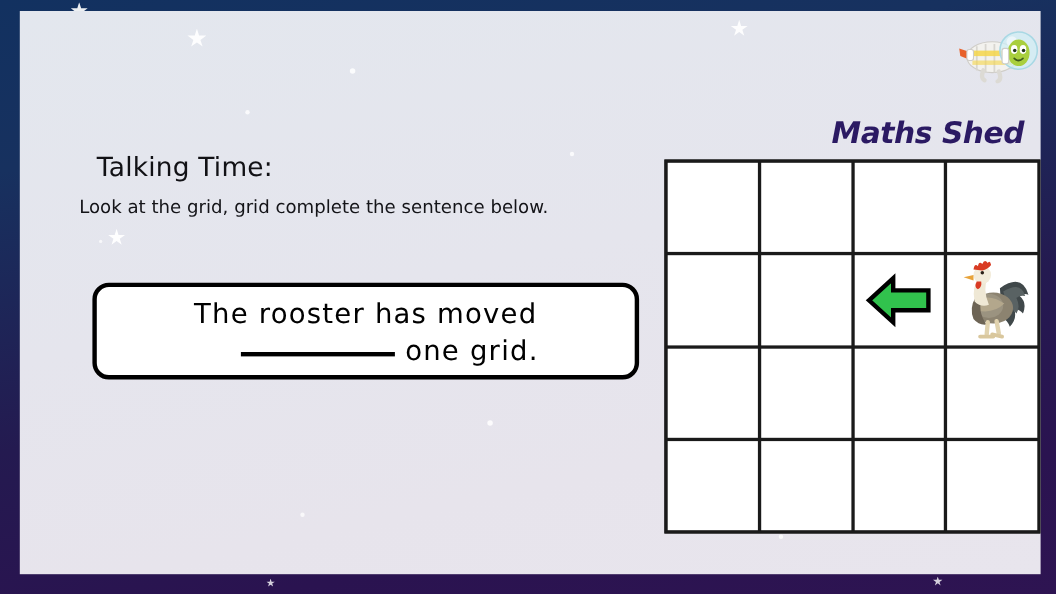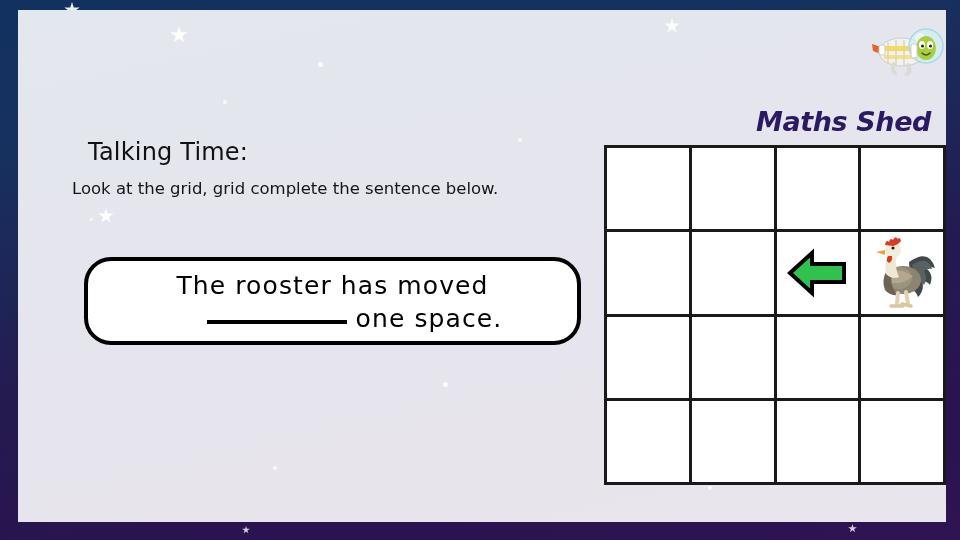--- a/index.html
+++ b/index.html
@@ -88,21 +88,21 @@
 
   
   .sentence-box {
     position: absolute;
     left: 66px;
     top: 247px;
     width: 497px;
     height: 88px;
     background: #ffffff;
     border: 4px solid #000000;
-    border-radius: 27px;
+    border-radius: 15px;
     display: flex;
     flex-direction: column;
     align-items: center;
     justify-content: center;
     padding-top: 2px;
   }
   .sentence-line {
     font-size: 25px;
     color: #000000;
     letter-spacing: 1.1px;
@@ -204,21 +204,21 @@
 
 
   <div class="talking-title">Talking Time:</div>
 
   <div class="talking-body">Look at the grid, grid complete the sentence below.</div>
 
   <div class="sentence-box">
     <div class="sentence-line">The rooster has moved</div>
     <div class="sentence-line sentence-line-2">
       <span class="blank-rule"></span>
-      <span>one space.</span>
+      <span>one grid.</span>
     </div>
   </div>
 
   <div class="logo">
     <svg class="astronaut" viewBox="0 0 78 52">
 
       <ellipse cx="34" cy="28" rx="23" ry="14" fill="#f3f2ee" stroke="#cfcdc8" stroke-width="1"></ellipse>
       <path d="M20 18 L20 40 M28 16 L28 42 M36 16 L36 42" stroke="#d8d6d0" stroke-width="1.6" fill="none"></path>
       <rect x="16" y="22" width="36" height="5" fill="#f5d64a" opacity=".85"></rect>
       <rect x="16" y="31" width="36" height="4" fill="#f5d64a" opacity=".6"></rect>

